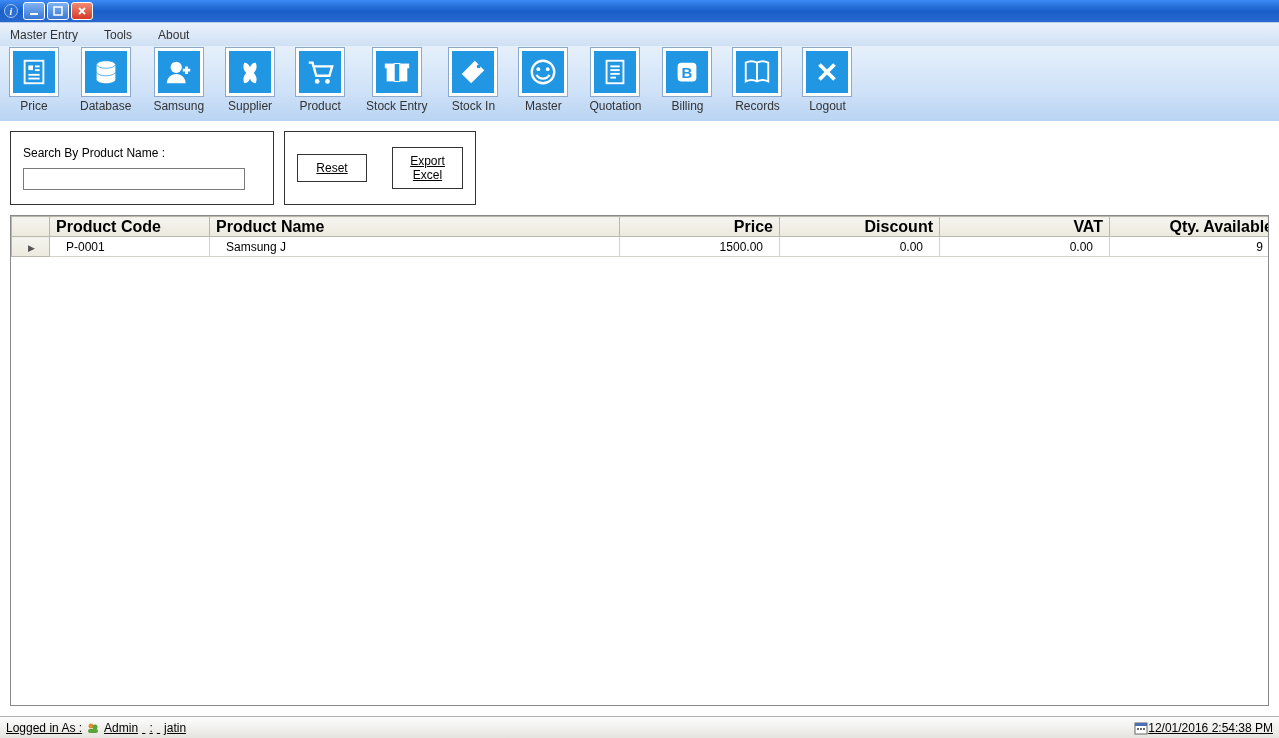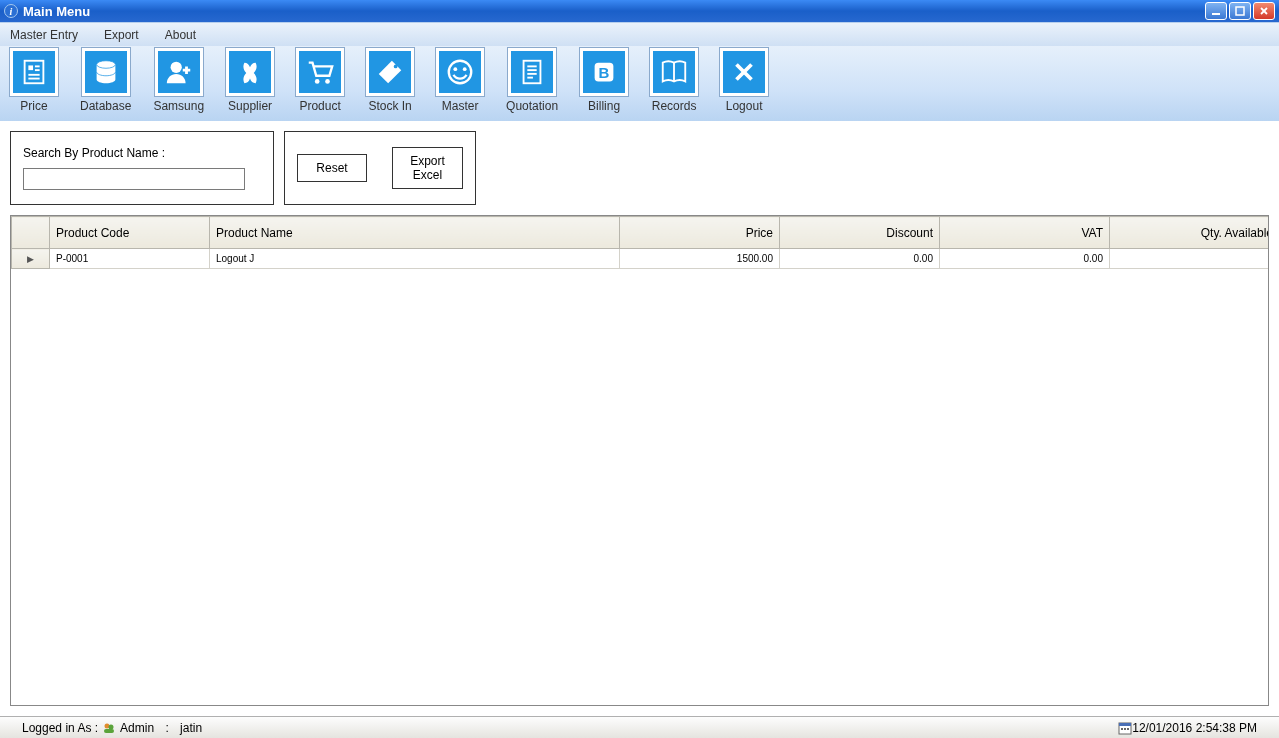--- a/index.html
+++ b/index.html
@@ -86,21 +86,21 @@
   border:1px solid #333;
   padding:14px 12px 14px 12px;
   position:relative;
   min-height:68px;
   display:flex;
   flex-direction:column;
   justify-content:center;
   gap:8px;
 }
 .groupbox.search { width:264px; }
-.groupbox.actions { width:192px; flex-direction:row; align-items:center; justify-content:center; gap:25px; }
+.groupbox.actions { width:192px; flex-direction:row; align-items:center; justify-content:center; gap:25px;text-decoration:underline; }
 .groupbox label { font-size:12px; }
 .search-input {
   width:222px;
   height:22px;
   border:1px solid #7a7a7a;
   padding:2px 4px;
   font-family:inherit;
 }
 .btn {
   border:1px solid #333;
@@ -114,62 +114,62 @@
 .grid-container {
   border:1px solid #888;
   flex:1;
   background:#fff;
   overflow:hidden;
 }
 table.grid { width:100%; border-collapse:collapse; table-layout:fixed; }
 .grid th {
   background:linear-gradient(to bottom,#f5f4ef 0%,#ece9dd 100%);
   border:1px solid #b8b6ad;
-  height:32px;
-  font-weight:normal;
+  height:20px;
+  font-weight:bold;
   padding:0 6px;
-  font-size:12px;
+  font-size:16px;
   text-align:left;
 }
 .grid th.num { text-align:right; }
 .grid td {
   border:1px solid #d4d2ca;
   height:20px;
-  padding:0 6px;
-  font-size:10px;
+  padding:0 16px;
+  font-size:12px;
   background:#fff;
 }
 .grid td.num { text-align:right; }
 .grid .rowhdr {
   width:36px;
   background:linear-gradient(to bottom,#f5f4ef 0%,#ece9dd 100%);
   border:1px solid #b8b6ad;
   text-align:center;
 }
 .grid .rowhdr.select::before { content:"▶"; font-size:9px; color:#555; }
 
 .statusbar {
   height:22px;
   background:linear-gradient(to bottom,#fdfdfd 0%,#e5e4df 100%);
   border-top:1px solid #b0b0b0;
   display:flex;
-  padding:0 22px;
+  padding:0 6px;
   font-size:12px;
   justify-content:space-between;
+  text-decoration:underline;
 }
 .statusbar .left { display:flex; align-items:center; gap:4px; }
 .statusbar .right { display:flex; align-items:center; }
 .st-icon { width:14px;height:14px; }
 </style>
 </head>
 <body>
 
 <div class="titlebar">
   <div class="tb-icon">i</div>
-  <div class="title">Main Menu</div>
   <div class="window-controls">
     <div class="win-btn">
         <svg viewBox="0 0 10 10">
           <rect x="1" y="7" width="8" height="2" fill="#fff"></rect>
         </svg>
       </div>
     <div class="win-btn">
         <svg viewBox="0 0 10 10">
           <rect x="1" y="1" width="8" height="8" fill="none" stroke="#fff" stroke-width="1.5"></rect>
         </svg>
@@ -178,21 +178,21 @@
         <svg viewBox="0 0 10 10">
           <line x1="2" y1="2" x2="8" y2="8" stroke="#fff" stroke-width="1.8"></line>
           <line x1="8" y1="2" x2="2" y2="8" stroke="#fff" stroke-width="1.8"></line>
         </svg>
       </div>
   </div>
 </div>
 
 <div class="menubar">
   <span>Master Entry</span>
-  <span>Export</span>
+  <span>Tools</span>
   <span>About</span>
 </div>
 
 <div class="toolbar" id="toolbar">
     <div class="tool-item">
       <div class="tool-icon">
         <svg viewBox="0 0 32 32">
           <rect x="6" y="4" width="20" height="24" fill="none" stroke="#fff" stroke-width="2"></rect>
           <rect x="10" y="9" width="5" height="5" fill="#fff"></rect>
           <rect x="17" y="9" width="5" height="2" fill="#fff"></rect>
@@ -234,20 +234,31 @@
     </div>
     <div class="tool-item">
       <div class="tool-icon">
         <svg viewBox="0 0 32 32">
           <path d="M4 6h4l4 14h14l3-10H10" fill="none" stroke="#fff" stroke-width="2.5"></path>
           <circle cx="13" cy="26" r="2.5" fill="#fff"></circle>
           <circle cx="24" cy="26" r="2.5" fill="#fff"></circle>
         </svg>
       </div>
       <div class="tool-label">Product</div>
+    </div>
+    <div class="tool-item">
+      <div class="tool-icon">
+        <svg viewBox="0 0 32 32">
+          <rect x="5" y="11" width="22" height="15" fill="#fff"></rect>
+          <rect x="3" y="7" width="26" height="5" fill="#fff"></rect>
+          <rect x="13" y="7" width="6" height="19" fill="#2196e3"></rect>
+          <rect x="13" y="7" width="6" height="19" fill="none" stroke="#fff" stroke-width="1"></rect>
+        </svg>
+      </div>
+      <div class="tool-label">Stock Entry</div>
     </div>
     <div class="tool-item">
       <div class="tool-icon">
         <svg viewBox="0 0 32 32">
           <path d="M18 4l10 10-14 14L4 18 18 4z" fill="#fff"></path>
           <circle cx="22" cy="10" r="2" fill="#2196e3"></circle>
         </svg>
       </div>
       <div class="tool-label">Stock In</div>
     </div>
@@ -334,21 +345,21 @@
           <th class="num">Price</th>
           <th class="num">Discount</th>
           <th class="num">VAT</th>
           <th class="num">Qty. Available</th>
         </tr>
       </thead>
       <tbody id="grid-body">
           <tr>
             <td class="rowhdr select"></td>
             <td>P-0001</td>
-            <td>Logout J</td>
+            <td>Samsung J</td>
             <td class="num">1500.00</td>
             <td class="num">0.00</td>
             <td class="num">0.00</td>
             <td class="num">9</td>
           </tr>
         </tbody>
     </table>
   </div>
 </div>
 

